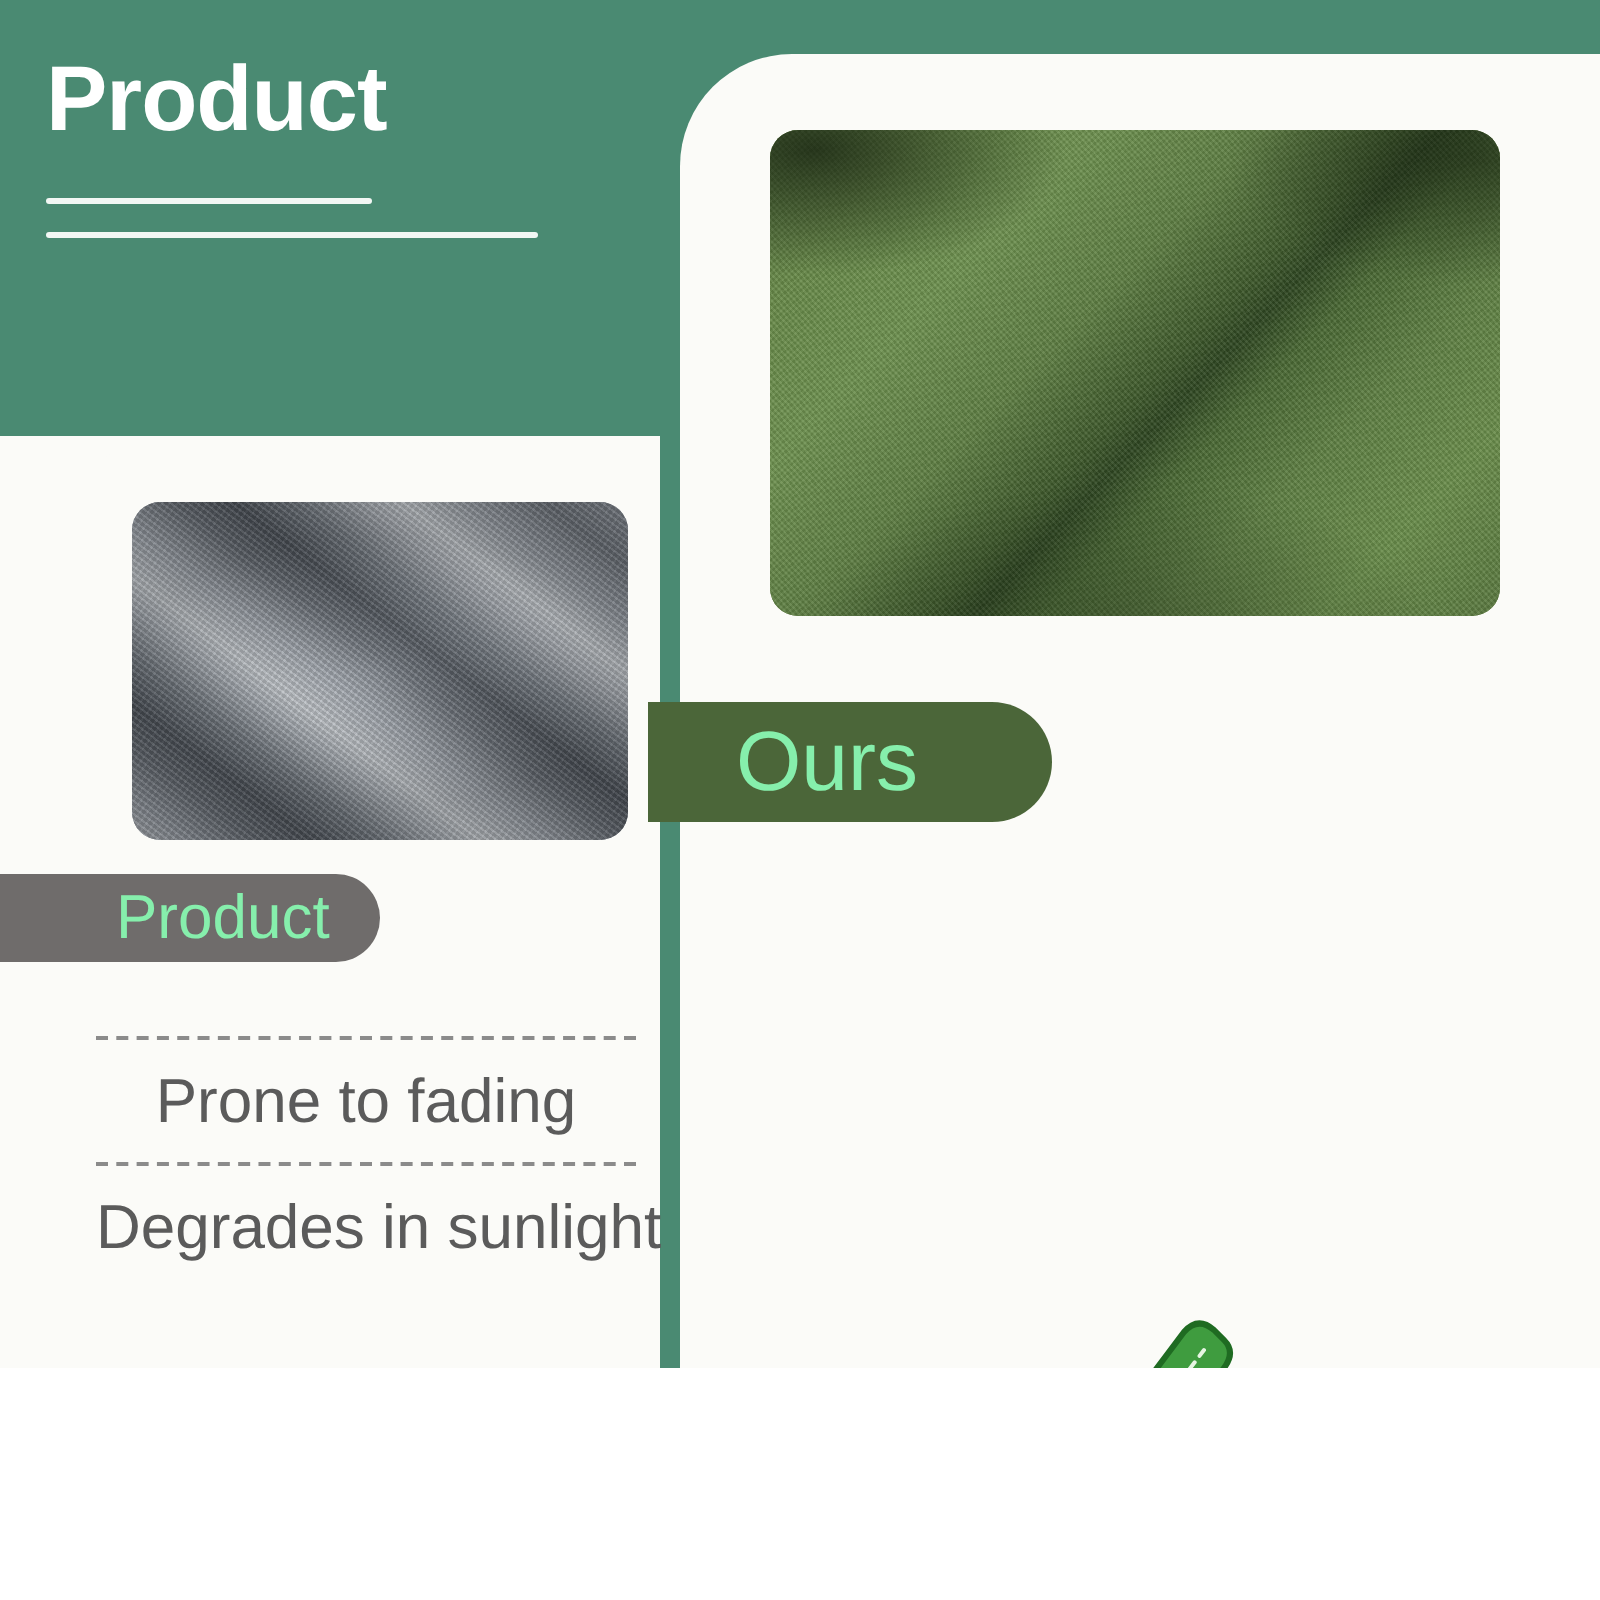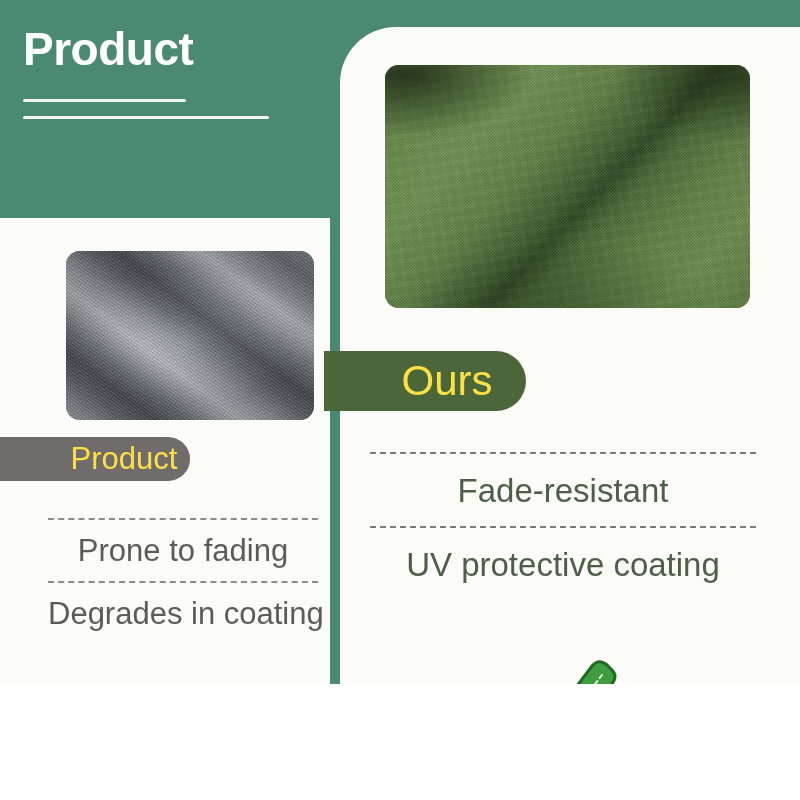--- a/index.html
+++ b/index.html
@@ -161,23 +161,22 @@
     position: absolute; inset: 0;
     background:
       radial-gradient(ellipse 150px 80px at 50% 50%, rgba(255,255,255,0.06), rgba(0,0,0,0.18) 85%);
   }
 
   
   .badge {
     position: absolute;
     display: flex;
     align-items: center;
-    color: #fde047;
+    color: #86efac;
     z-index: 7;
-    justify-content: center;
   }
   .badge-others {
     left: -22px;
     top: 437px;
     width: 212px;
     height: 44px;
     background: #6f6c6b;
     border-radius: 0 24px 24px 0;
     padding-left: 80px;
     box-sizing: border-box;
@@ -259,32 +258,26 @@
     <div class="weave others-vignette"></div>
   </div>
 
   <div class="badge badge-ours">
     <span>Ours</span>
   </div>
   <div class="badge badge-others">
     <span>Product</span>
   </div>
 
-  <div class="features features-ours">
-    <div class="divider"></div>
-    <div class="feature-text">Fade-resistant</div>
-    <div class="divider"></div>
-    <div class="feature-text">UV protective coating</div>
-  </div>
 
   <div class="features features-others">
     <div class="divider divider-thin"></div>
     <div class="feature-text">Prone to fading</div>
     <div class="divider divider-thin"></div>
-    <div class="feature-text">Degrades in coating</div>
+    <div class="feature-text">Degrades in sunlight</div>
   </div>
 
   <div class="mark mark-cross">
     <svg viewBox="0 0 110 100" width="110" height="100">
       <g transform="translate(55,50)">
         <g>
           <rect x="-38" y="-13" width="76" height="26" rx="12" ry="12" transform="rotate(45)" fill="#bc3018" stroke="#8f2411" stroke-width="2"></rect>
           <rect x="-38" y="-13" width="76" height="26" rx="12" ry="12" transform="rotate(-45)" fill="#bc3018" stroke="#8f2411" stroke-width="2"></rect>
           <rect x="-33" y="-8" width="66" height="16" rx="8" ry="8" transform="rotate(45)" fill="none" stroke="#f3d7cf" stroke-width="1.4" stroke-dasharray="4 3"></rect>
           <rect x="-33" y="-8" width="66" height="16" rx="8" ry="8" transform="rotate(-45)" fill="none" stroke="#f3d7cf" stroke-width="1.4" stroke-dasharray="4 3"></rect>

